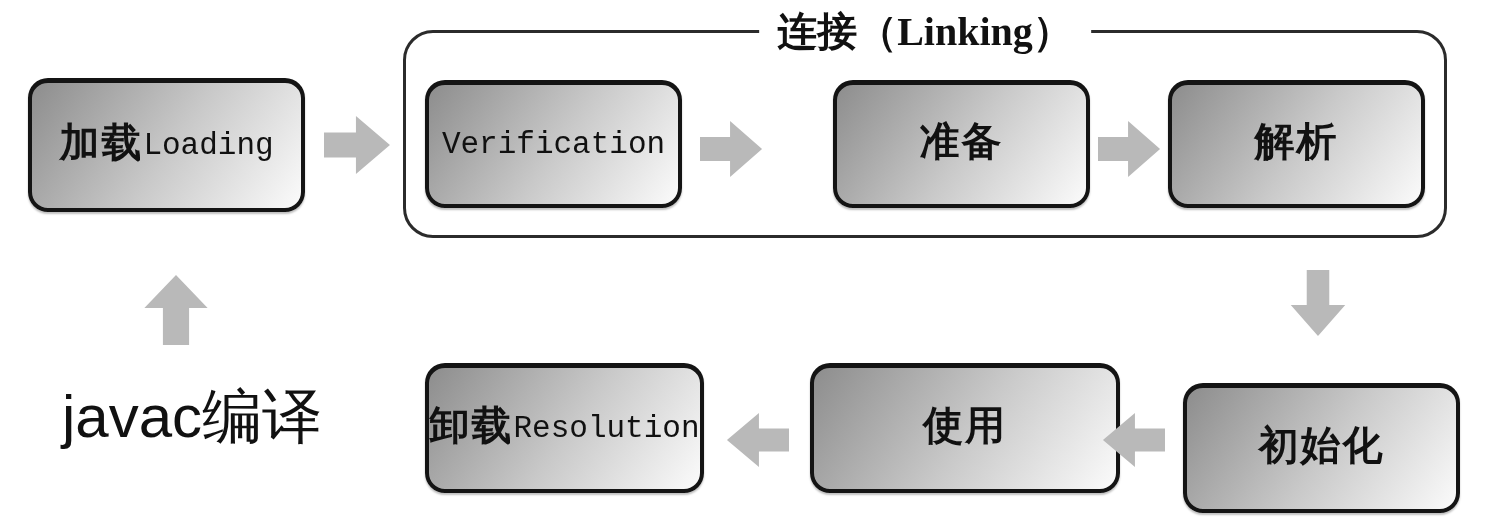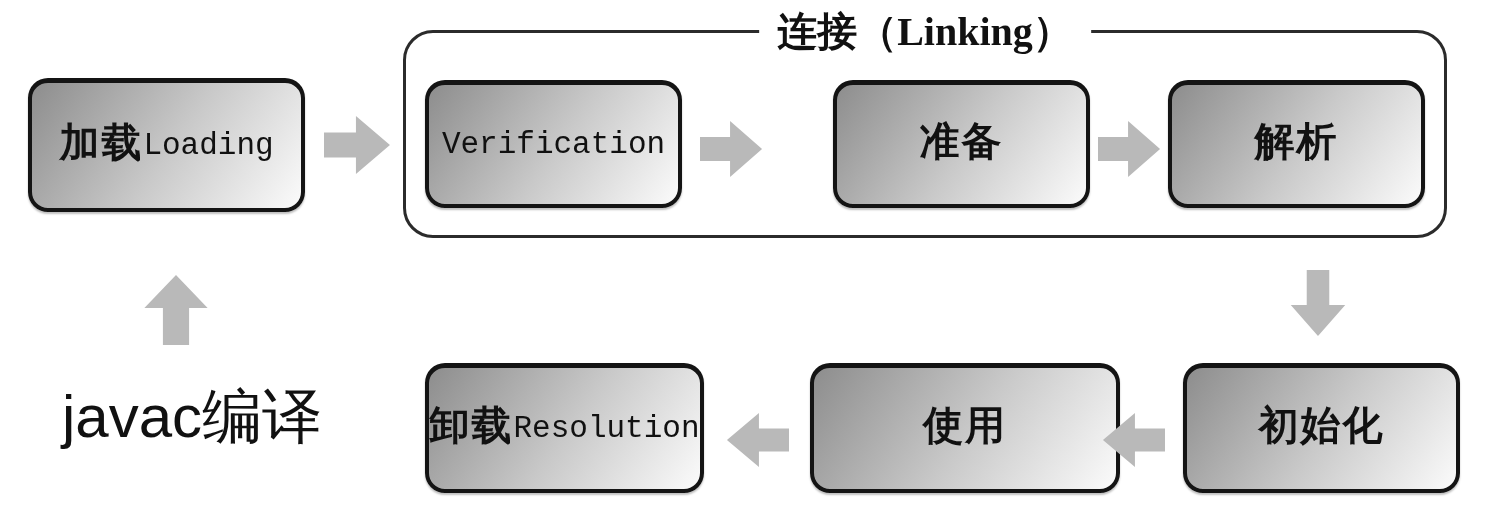--- a/index.html
+++ b/index.html
@@ -73,21 +73,21 @@
     font-weight: 400;
     color: var(--text, #111111);
     line-height: 1.15;
   }
 
   
   #stage-loading        { left: 28px;   top: 78px;  width: 277px; height: 134px; }
   #stage-verification   { left: 425px;  top: 80px;  width: 257px; height: 128px; }
   #stage-preparation    { left: 785px;  top: 80px;  width: 257px; height: 128px; margin-left: 48px; }
   #stage-resolution     { left: 1168px; top: 80px;  width: 257px; height: 128px; text-align: right; }
-  #stage-initialization { left: 1183px; top: 363px; width: 277px; height: 130px; }
+  #stage-initialization { left: 1183px; top: 383px; width: 277px; height: 130px; }
   #stage-using          { left: 810px;  top: 363px; width: 310px; height: 130px; }
   #stage-unloading      { left: 425px;  top: 363px; width: 279px; height: 130px; }
 
   
   .arrow { position: absolute; }
   .arrow svg { display: block; width: 100%; height: 100%; }
   .arrow polygon { fill: var(--arrow, #b9b9b9); }
 
   #arrow-load-link   { left: 324px;  top: 114px; width: 68px; height: 62px; }
   #arrow-verif-prep  { left: 700px;  top: 119px; width: 64px; height: 60px; }

